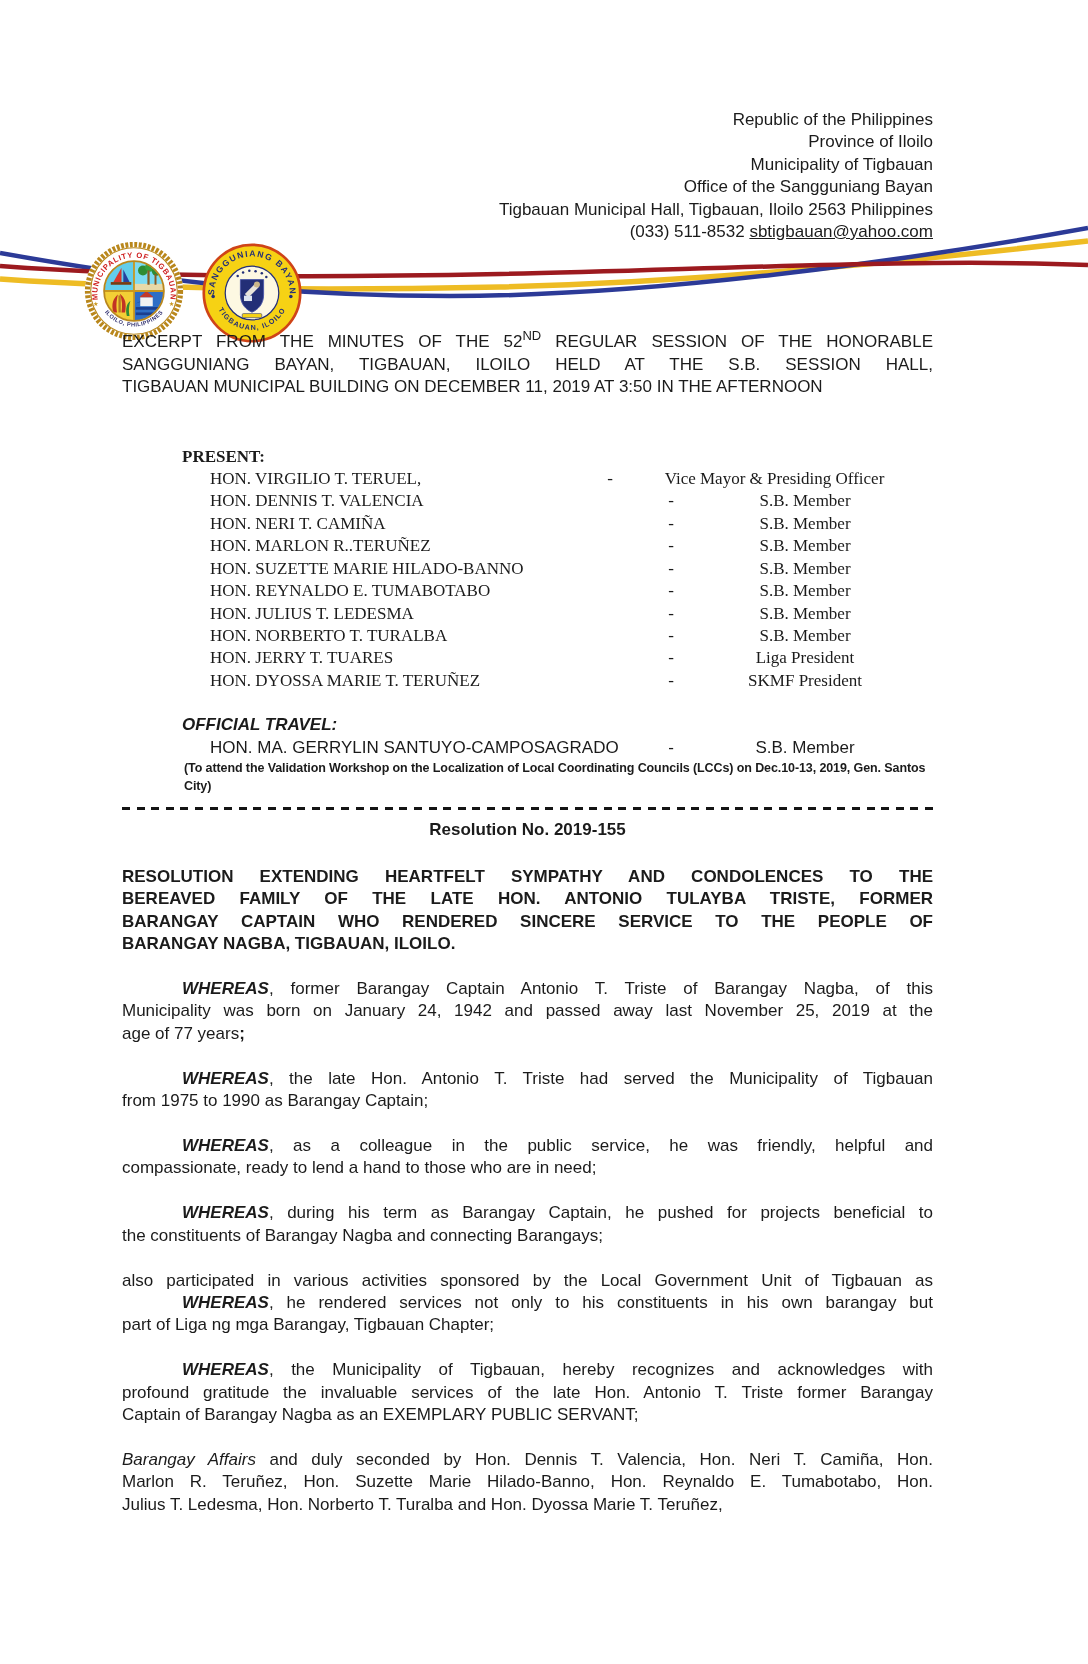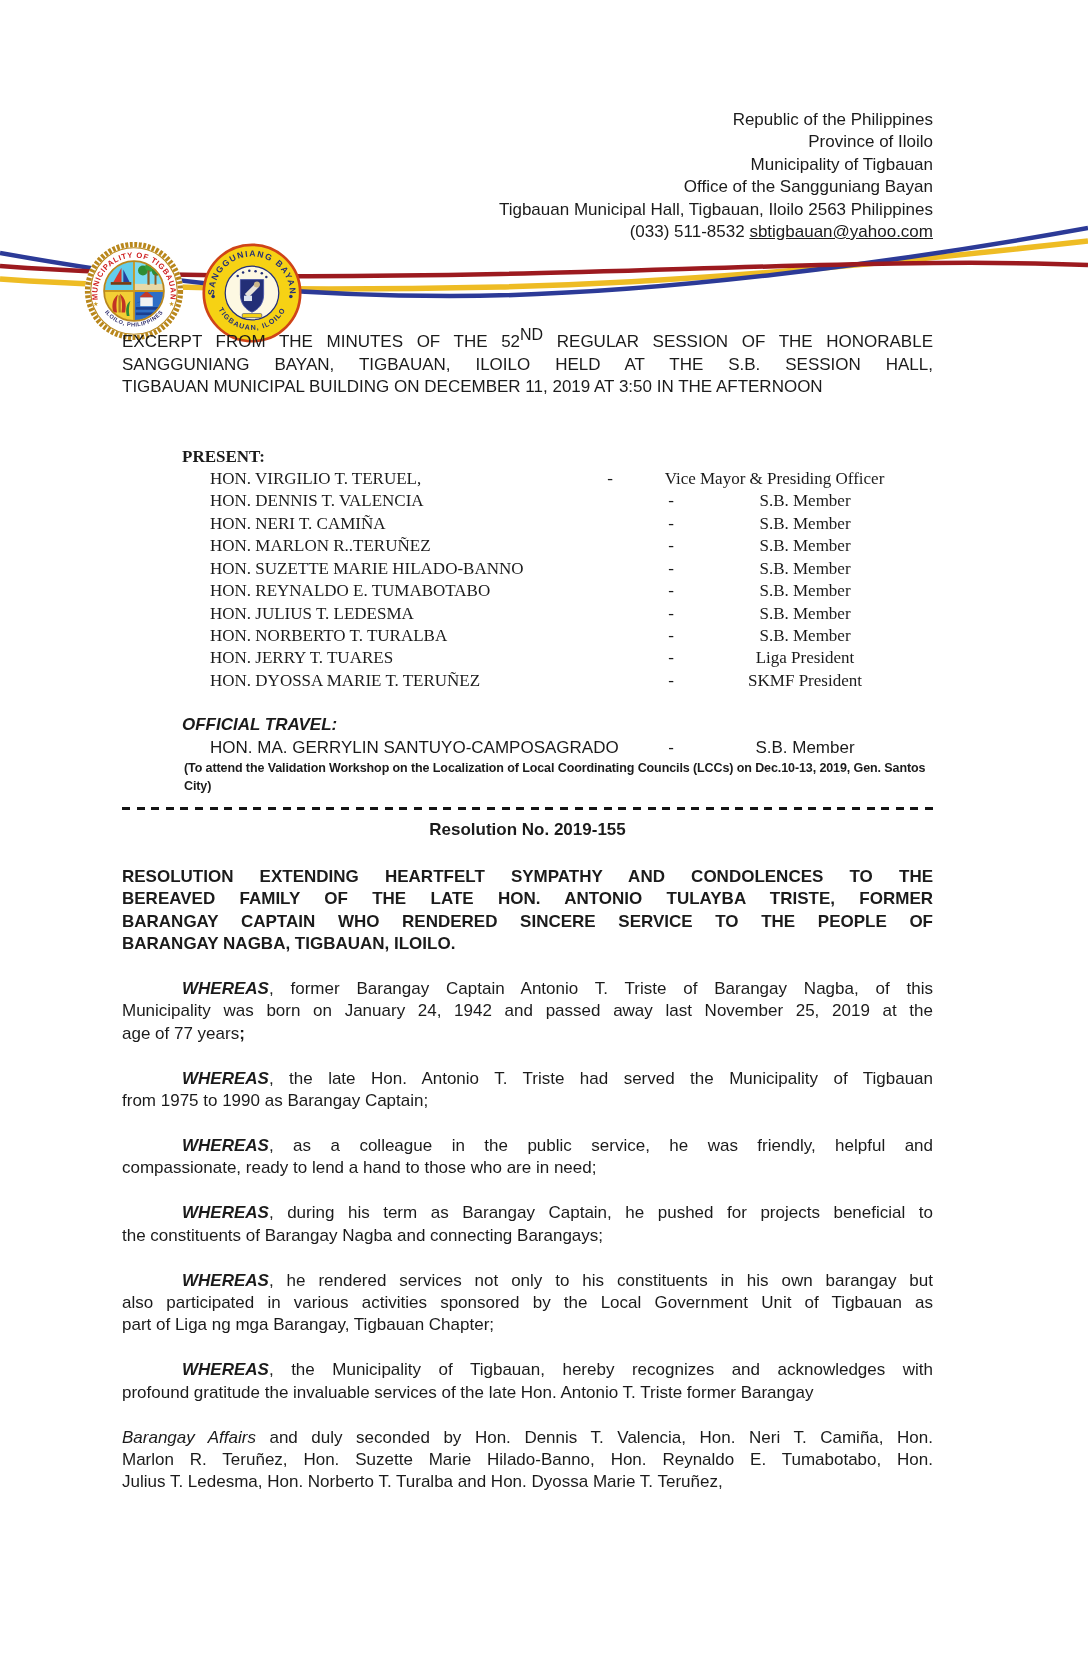--- a/index.html
+++ b/index.html
@@ -9,21 +9,21 @@
     color:#1b1b1b;overflow:hidden;
   }
   .ribbons{position:absolute;left:0;top:0;width:1088px;height:1664px;pointer-events:none;}
   .seal{position:absolute;}
   .content{position:relative;margin-left:122px;width:811px;}
   .header{padding-top:109px;text-align:right;}
   .spacer{height:88px;}
   .u{text-decoration:underline;}
   .b{font-weight:700;}
   .i{font-style:italic;}
-  .sup{vertical-align:super;font-size:16px;line-height:0;}
+  .sup{vertical-align:super;font-size:13px;line-height:0;}
   .line{text-align:justify;text-align-last:justify;}
   .line.indent{text-indent:60px;}
   .para .line:last-child{text-align-last:auto;}
   .para.bold{font-weight:700;}
   #excerpt .para{margin-top:0;}
   #title-block .para{margin-top:24px;}
   #body-block .para{margin-top:22.5px;}
   #present-block{margin-top:47px;font-family:Liberation Serif, serif;}
   .sec-heading{padding-left:60px;font-weight:700;}
   .sec-heading.ital{font-style:italic;}
@@ -245,27 +245,28 @@
         </div>
         <div class="para">
           <div class="line indent"><span class="b i">WHEREAS</span><span>, as a colleague in the public service, he was friendly, helpful and</span></div>
           <div class="line"><span>compassionate, ready to lend a hand to those who are in need;</span></div>
         </div>
         <div class="para">
           <div class="line indent"><span class="b i">WHEREAS</span><span>, during his term as Barangay Captain, he pushed for projects beneficial to</span></div>
           <div class="line"><span>the constituents of Barangay Nagba and connecting Barangays;</span></div>
         </div>
         <div class="para">
+          <div class="line"><span>also participated in various activities sponsored by the Local Government Unit of Tigbauan as</span></div>
           <div class="line indent"><span class="b i">WHEREAS</span><span>, he rendered services not only to his constituents in his own barangay but</span></div>
-          <div class="line"><span>also participated in various activities sponsored by the Local Government Unit of Tigbauan as</span></div>
           <div class="line"><span>part of Liga ng mga Barangay, Tigbauan Chapter;</span></div>
         </div>
         <div class="para">
           <div class="line indent"><span class="b i">WHEREAS</span><span>, the Municipality of Tigbauan, hereby recognizes and acknowledges with</span></div>
           <div class="line"><span>profound gratitude the invaluable services of the late Hon. Antonio T. Triste former Barangay</span></div>
+          <div class="line"><span>Captain of Barangay Nagba as an EXEMPLARY PUBLIC SERVANT;</span></div>
         </div>
         <div class="para">
           <div class="line"><span class="i">Barangay Affairs</span><span> and duly seconded by Hon. Dennis T. Valencia, Hon. Neri T. Camiña, Hon.</span></div>
           <div class="line"><span>Marlon R. Teruñez, Hon. Suzette Marie Hilado-Banno, Hon. Reynaldo E. Tumabotabo, Hon.</span></div>
           <div class="line"><span>Julius T. Ledesma, Hon. Norberto T. Turalba and Hon. Dyossa Marie T. Teruñez,</span></div>
         </div>
       </div>
   </div>
 </div>
 

